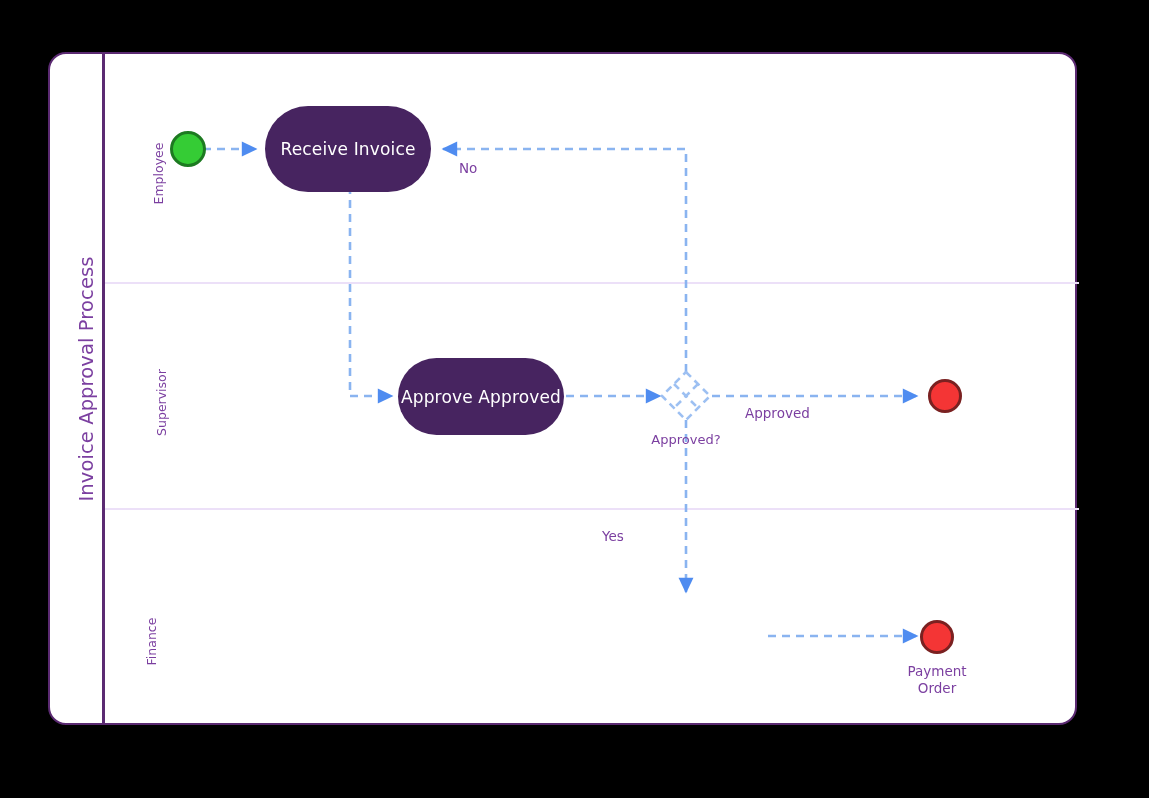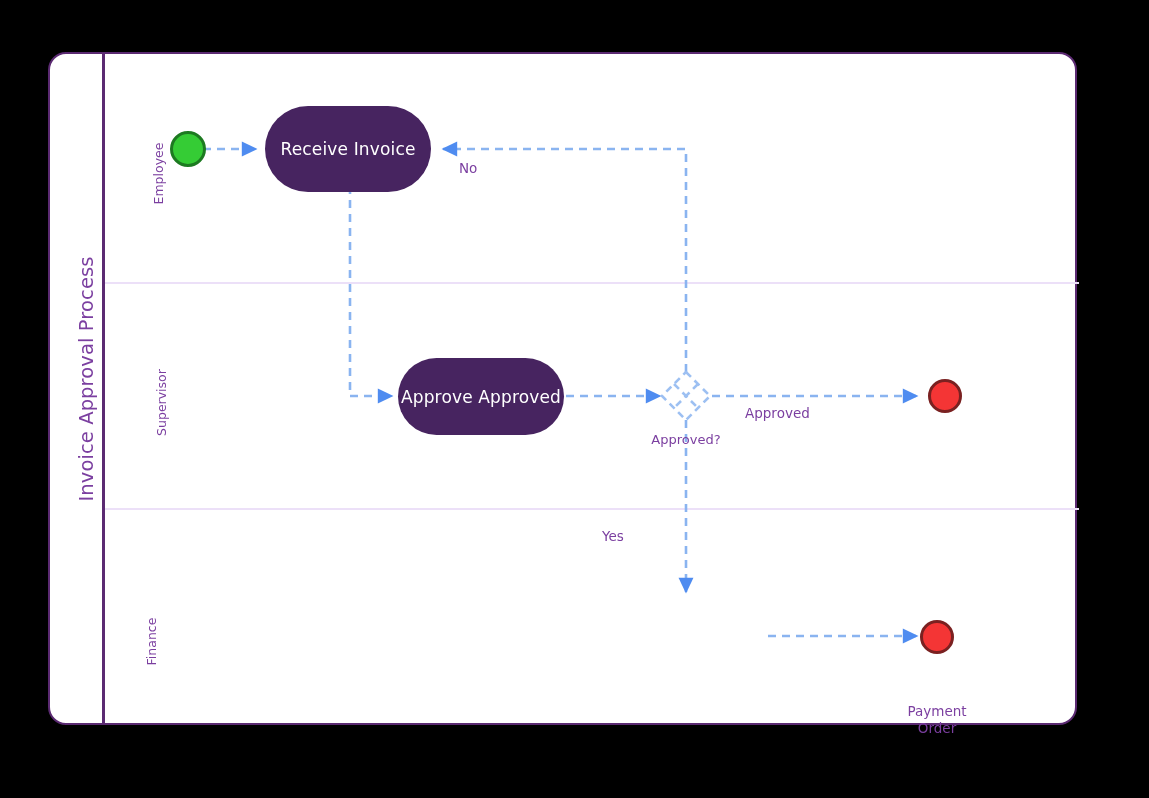--- a/index.html
+++ b/index.html
@@ -121,21 +121,20 @@
     border: 3.5px solid #7a2121;
   }
   .event-label {
     position: absolute;
     color: #7b3fa0;
     font-size: 13.5px;
     font-weight: 500;
     text-align: center;
     line-height: 1.28;
     white-space: pre-line;
-    margin-top: 40px;
   }
   .gateway-label {
     position: absolute;
     color: #7b3fa0;
     font-size: 13px;
     font-weight: 500;
     white-space: nowrap;
     text-align: center;
   }
 

